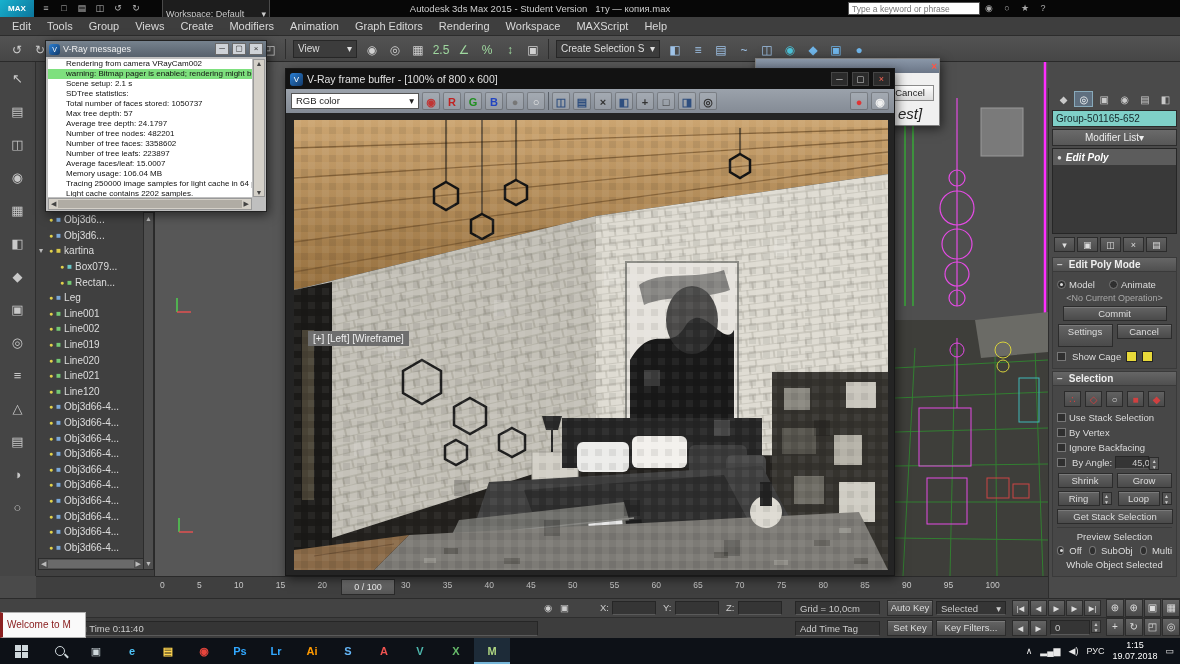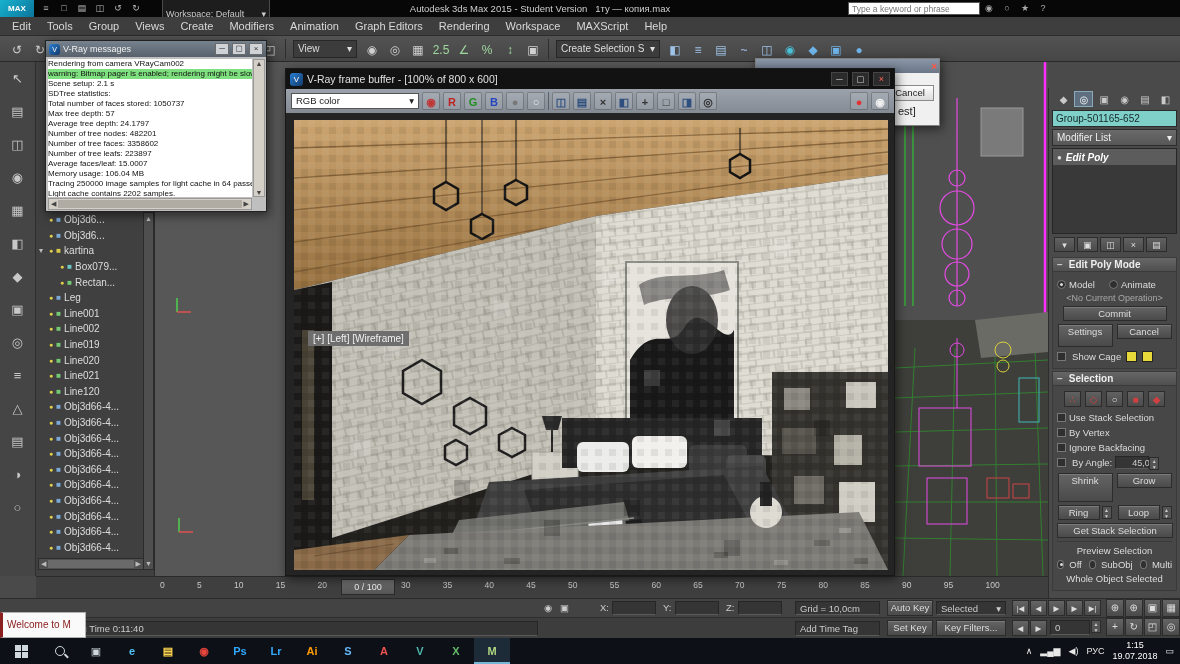--- a/index.html
+++ b/index.html
@@ -41,47 +41,47 @@
 .sx-hscroll{position:absolute;left:2px;top:496px;width:106px;height:12px;background:#4f4f4f;border:1px solid #2c2c2c;display:flex;justify-content:space-between;align-items:center;font-size:7px;color:#bbb;padding:0 2px;}
 .sx-vscroll{position:absolute;right:0px;top:150px;width:11px;height:358px;background:#4f4f4f;border:1px solid #2c2c2c;display:flex;flex-direction:column;justify-content:space-between;align-items:center;font-size:7px;color:#bbb;padding:2px 0;}
 
 .win{box-shadow:2px 3px 10px rgba(0,0,0,.55);}
 
 .msgs{left:45px;top:40px;width:222px;height:172px;background:#bfbfbf;border:1px solid #222;z-index:7;}
 .msgs-tb{height:16px;background:linear-gradient(#76828e,#57616c);display:flex;align-items:center;padding:0 3px;gap:3px;}
 .msgs-tb .ttl{flex:1;font-size:9px;color:#f0f0f0;}
 .wbtn{width:14px;height:12px;background:#cfd3d8;border:1px solid #6a6a6a;font-size:8px;line-height:10px;text-align:center;color:#333;}
 .msgs-body{position:absolute;left:2px;top:18px;right:14px;bottom:14px;background:#fff;overflow:hidden;}
-.msg-line{font-size:8px;line-height:10px;color:#111;white-space:nowrap;padding-left:0;}
+.msg-line{font-size:8px;line-height:10px;color:#111;white-space:nowrap;padding-left:18px;}
 .msg-line.hl{background:#7ee07e;}
 .msgs-vs{position:absolute;right:1px;top:18px;width:12px;bottom:14px;background:#d4d0c8;border:1px solid #999;display:flex;flex-direction:column;justify-content:space-between;font-size:7px;color:#444;text-align:center;}
 .msgs-hs{position:absolute;left:2px;bottom:1px;right:14px;height:12px;background:#d4d0c8;border:1px solid #999;display:flex;justify-content:space-between;align-items:center;font-size:7px;color:#444;padding:0 2px;}
 
 .rdlg{left:755px;top:58px;width:185px;height:68px;background:#f0f0f0;border:1px solid #808080;z-index:5;}
 .rdlg-tb{height:14px;background:linear-gradient(#8a97a8,#6b7687);display:flex;justify-content:flex-end;align-items:center;padding:0 2px;}
 .rdlg-x{color:#ff5544;font-size:10px;font-weight:bold;}
-.rdlg-txt{position:absolute;left:142px;top:46px;font-size:11px;color:#222;}
+.rdlg-txt{position:absolute;left:142px;top:46px;font-size:15px;color:#222;font-style:italic;}
 .rdlg-cancel{position:absolute;left:130px;top:26px;width:48px;height:16px;background:linear-gradient(#fdfdfd,#dcdcdc);border:1px solid #8a8a8a;font-size:9.5px;color:#222;text-align:center;line-height:14px;}
 
 .fb{left:285px;top:68px;width:610px;height:508px;background:#3a3a3a;border:1px solid #181818;z-index:6;}
 .fb-tb{height:20px;background:#121212;display:flex;align-items:center;padding:0 4px;gap:4px;}
 .fb-logo{width:13px;height:13px;border-radius:3px;background:linear-gradient(135deg,#2a7fd4,#123a6a);color:#fff;font-size:8px;text-align:center;line-height:13px;}
 .fb-ttl{flex:1;font-size:10.5px;color:#e0e0e0;}
 .fb-wb{width:17px;height:14px;background:#2b2b2b;border:1px solid #454545;font-size:9px;line-height:12px;text-align:center;color:#ccc;}
 .fb-tools{height:24px;background:linear-gradient(#9ba2ab,#848b95);display:flex;align-items:center;padding:0 5px;gap:3px;}
 .fb-dd{width:128px;height:16px;background:#fff;border:1px solid #555;color:#222;font-size:9.5px;line-height:14px;padding:0 4px;display:flex;justify-content:space-between;}
 .fbi{width:18px;height:18px;line-height:18px;text-align:center;font-size:11px;font-weight:bold;background:rgba(255,255,255,.12);border:1px solid rgba(0,0,0,.25);border-radius:2px;}
 .fb-imgwrap{position:absolute;left:0;top:44px;right:0;bottom:0;background:#242424;padding:7px 0 0 8px;}
 
 .cp{left:1048px;top:88px;width:132px;height:510px;background:#4a4a4a;border-left:1px solid #2d2d2d;z-index:4;padding:2px 3px;}
 .cp-tabs{display:flex;justify-content:space-between;padding:1px 2px;height:18px;}
 .cp-tabs span{width:19px;height:16px;line-height:16px;text-align:center;font-size:10px;color:#c9c9c9;border:1px solid transparent;}
 .cp-tabs span.active{background:#5f6f7f;border-color:#8ab;color:#fff;}
 .cp-name{height:17px;background:#7fd0c8;color:#15272a;font-size:10px;line-height:15px;padding:0 3px;border:1px solid #2a2a2a;margin:2px 0;white-space:nowrap;overflow:hidden;}
-.cp-modlist{height:17px;background:linear-gradient(#6a6a6a,#575757);border:1px solid #2c2c2c;color:#eee;font-size:10px;line-height:15px;padding:0 4px;display:flex;justify-content:space-between;margin-bottom:2px;}
+.cp-modlist{height:17px;background:linear-gradient(#6a6a6a,#575757);border:1px solid #2c2c2c;color:#eee;font-size:10px;line-height:15px;padding:0 4px;display:flex;justify-content:center;margin-bottom:2px;}
 .cp-stack{height:86px;background:#393939;border:1px solid #262626;margin-bottom:2px;}
 .cp-stackrow{height:16px;background:#5c5c5c;display:flex;align-items:center;gap:4px;padding:0 4px;color:#fff;font-size:10px;font-weight:bold;font-style:italic;}
 .cp-stackrow .bulb2{color:#ddd;font-size:8px;}
 .cp-stackbtns{height:18px;display:flex;gap:2px;padding:1px 2px;margin-bottom:3px;}
 .cp-stackbtns span{width:21px;height:15px;line-height:14px;text-align:center;font-size:9px;background:linear-gradient(#616161,#4b4b4b);border:1px solid #2c2c2c;color:#ddd;}
 .roll-h{height:15px;background:linear-gradient(#666,#4f4f4f);border:1px solid #3a3a3a;font-size:10px;font-weight:bold;color:#eee;line-height:13px;padding:0 4px;margin-top:2px;}
 .roll-h .mm{display:inline-block;width:9px;color:#ccc;}
 .roll-b{background:#474747;border:1px solid #3a3a3a;border-top:none;padding:3px 2px;}
 .radio{display:inline-block;width:9px;height:9px;border-radius:50%;background:#2f2f2f;border:1px solid #777;vertical-align:-1px;margin-right:3px;position:relative;}
 .radio.sel::after{content:"";position:absolute;left:2px;top:2px;width:3px;height:3px;border-radius:50%;background:#ddd;}
@@ -727,21 +727,21 @@
         </div>
       <div class="row"><span class="cb"></span><span class="lbl">Use Stack Selection</span></div>
       <div class="row"><span class="cb"></span><span class="lbl">By Vertex</span></div>
       <div class="row"><span class="cb"></span><span class="lbl">Ignore Backfacing</span></div>
       <div class="row">
         <span class="cb"></span>
         <span class="lbl">By Angle:</span>
         <span class="sunken" style="display:inline-block;width:32px;height:13px;font-size:9px;line-height:12px;padding:0 16px">45,0</span><span class="spin">▲<br>▼</span>
       </div>
       <div class="row" style="display:flex;gap:4px;justify-content:center">
-        <span class="btn" style="width:55px;height:29px;line-height:13px">Shrink</span>
+        <span class="btn" style="width:55px;height:15px;line-height:13px">Shrink</span>
         <span class="btn" style="width:55px;height:15px;line-height:13px">Grow</span>
       </div>
       <div class="row" style="display:flex;gap:2px;justify-content:center;align-items:center">
         <span class="btn" style="width:42px;height:15px;line-height:13px">Ring</span>
           <span class="spin">▲<br>▼</span>
         <span class="btn" style="width:42px;height:15px;line-height:13px;margin-left:4px">Loop</span>
           <span class="spin">▲<br>▼</span>
       </div>
       <div class="row" style="text-align:center">
         <span class="btn" style="width:116px;height:15px;line-height:13px">Get Stack Selection</span>

